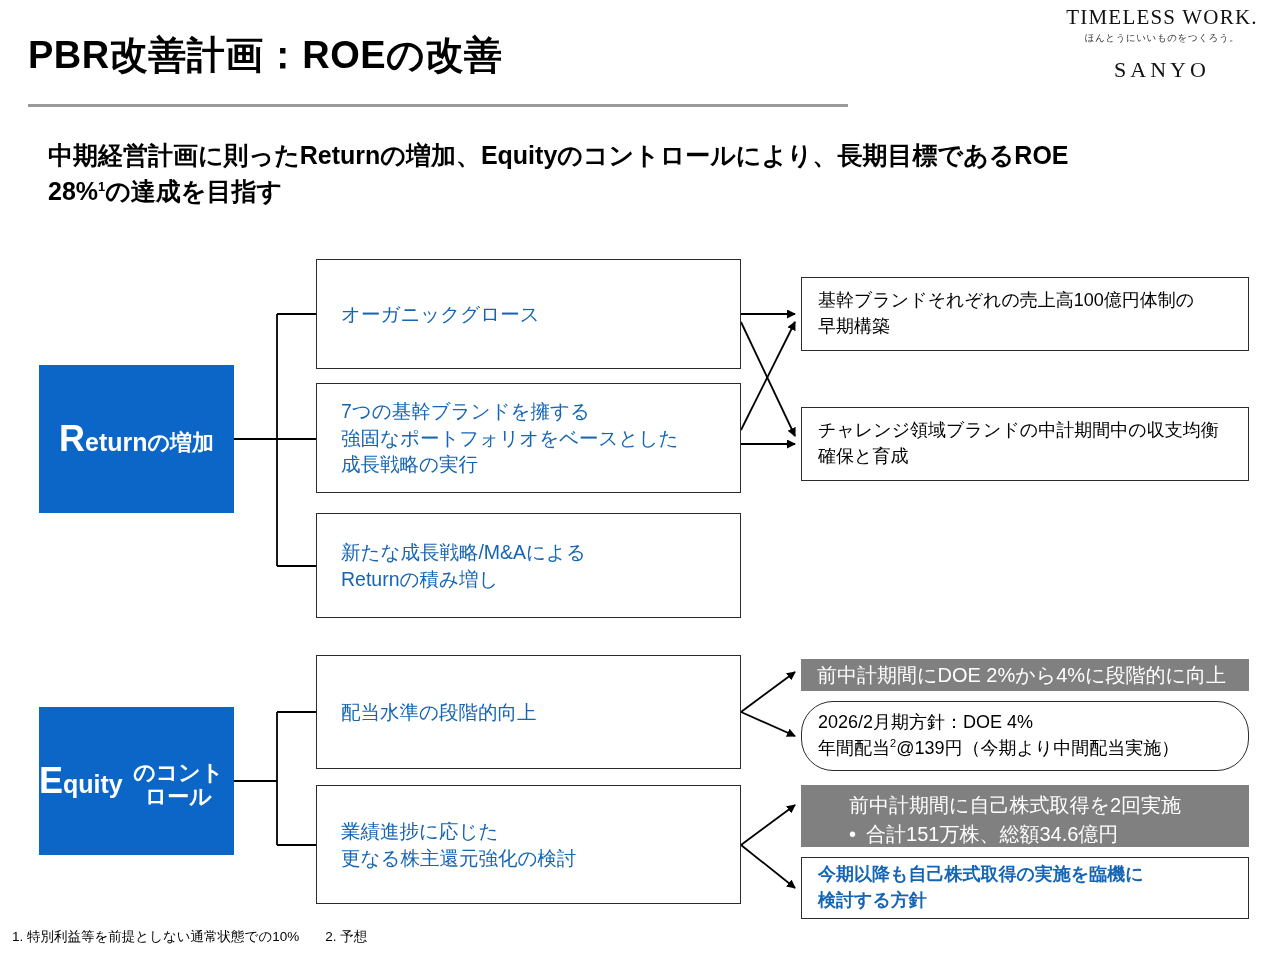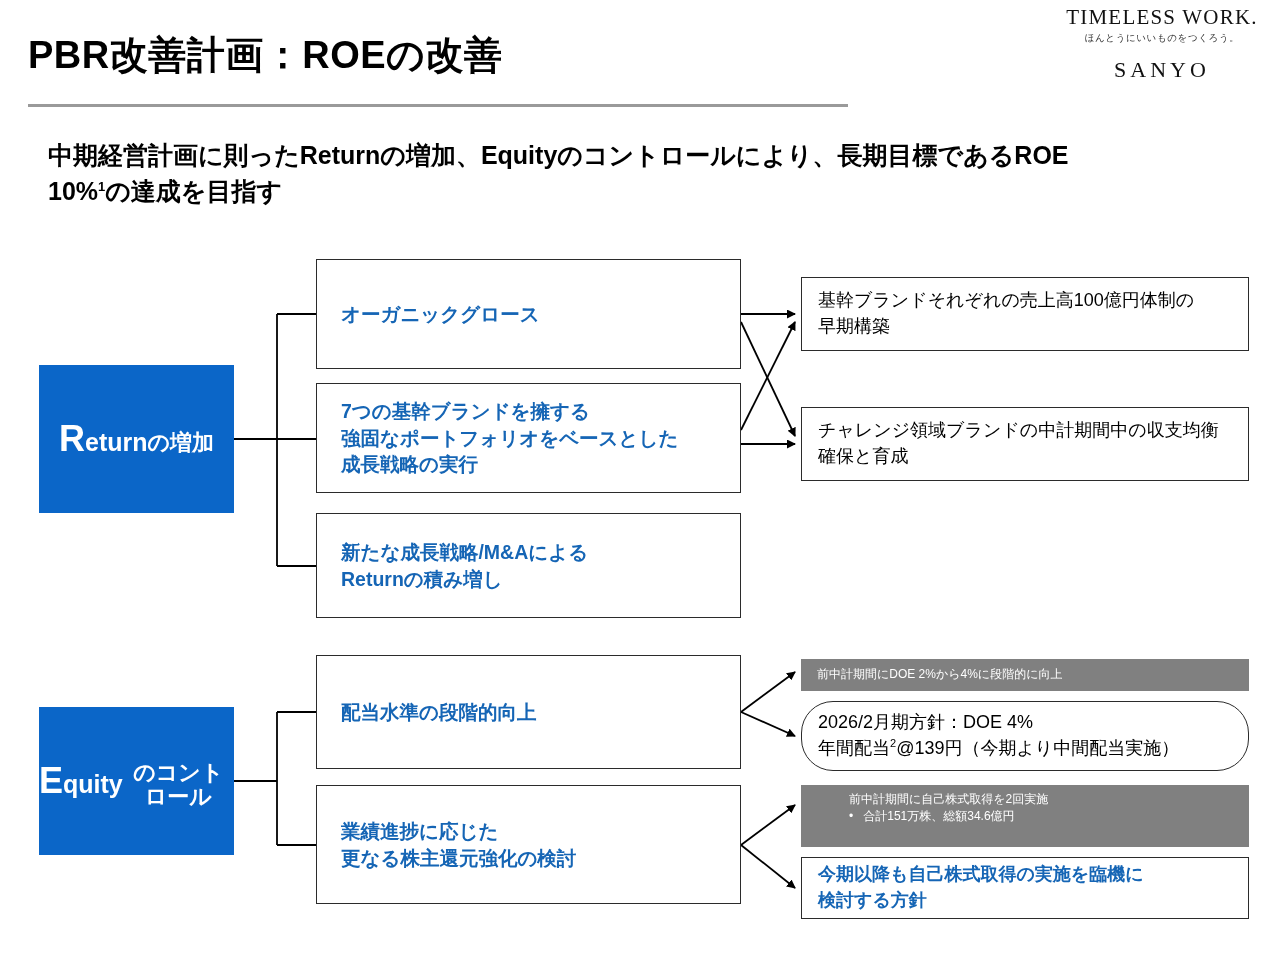--- a/index.html
+++ b/index.html
@@ -52,42 +52,42 @@
   .pillar .big b{font-size:36px;font-weight:bold;}
   .pillar .small{font-size:22px;font-weight:bold;margin-top:8px;line-height:1.1;}
 
   #pillar-return{left:39px;top:365px;width:195px;height:148px;}
   #pillar-equity{left:39px;top:707px;width:195px;height:148px;}
 
   
   .mid-box{
     position:absolute;border:1.6px solid #2b2b2b;background:#fff;
     display:flex;align-items:center;
-    color:#1565b5;font-size:19.5px;font-weight:bold;line-height:1.38;
+    color:#1565b5;font-size:19.5px;font-weight:normal;line-height:1.38;
     padding:0 0 0 24px;box-sizing:border-box;
   }
   #mid-1{left:316px;top:259px;width:425px;height:110px;}
   #mid-2{left:316px;top:383px;width:425px;height:110px;}
   #mid-3{left:316px;top:513px;width:425px;height:105px;}
   #mid-4{left:316px;top:655px;width:425px;height:114px;}
   #mid-5{left:316px;top:785px;width:425px;height:119px;}
 
   
   .out-box{
     position:absolute;border:1.6px solid #2b2b2b;background:#fff;
     display:flex;align-items:center;
     color:#000;font-size:18px;line-height:1.42;
     padding:0 10px 0 16px;box-sizing:border-box;
   }
   .out-box.blue{color:#1565b5;font-weight:bold;}
   .out-box sup{font-size:11px;vertical-align:super;}
   .gray-bar{
     position:absolute;background:#808080;color:#fff;border:none;
     display:flex;align-items:center;
-    font-size:12px;line-height:1.45;
+    font-size:20px;line-height:1.45;
     padding:0 10px 0 16px;box-sizing:border-box;
   }
   #out-1{left:801px;top:277px;width:448px;height:74px;}
   #out-2{left:801px;top:407px;width:448px;height:74px;}
   #out-3{left:801px;top:659px;width:448px;height:32px;}
   #out-4{left:801px;top:701px;width:448px;height:70px;border-radius:32px;}
   #out-5{left:801px;top:785px;width:448px;height:62px;align-items:flex-start;padding-top:6px;padding-left:48px;}
   #out-6{left:801px;top:857px;width:448px;height:62px;}
 
   .gb-lines{display:flex;flex-direction:column;justify-content:center;}
@@ -114,21 +114,21 @@
   <div class="title-rule"></div>
 
   <div class="logo">
     <div class="logo-main">TIMELESS WORK.</div>
     <div class="logo-sub">ほんとうにいいものをつくろう。</div>
     <div class="logo-brand">SANYO</div>
   </div>
 
   <div class="lead">
     <span>中期経営計画に則ったReturnの増加、Equityのコントロールにより、長期目標であるROE</span><br>
-    <span>10%</span><sup>1</sup><span>の達成を目指す</span>
+    <span>28%</span><sup>1</sup><span>の達成を目指す</span>
   </div>
 
   <svg class="wires" viewBox="0 0 1280 960">
     <defs>
       <marker id="arw" markerWidth="9" markerHeight="9" refX="8" refY="4.5" orient="auto" markerUnits="userSpaceOnUse">
         <path d="M0,0 L9,4.5 L0,9 z" fill="#000"></path>
       </marker>
     </defs>
 
     <g stroke="#000" stroke-width="1.8" fill="none">
@@ -236,15 +236,19 @@
     </div>
   </div>
 
   <div class="out-box blue" id="out-6">
     <div>
       <span>今期以降も自己株式取得の実施を臨機に</span><br>
       <span>検討する方針</span>
     </div>
   </div>
 
+  <div class="footnotes">
+    <span>1. 特別利益等を前提としない通常状態での10%</span>
+    <span>2. 予想</span>
+  </div>
   <div class="pageno">24</div>
 
 </div>
 
 </body></html>

